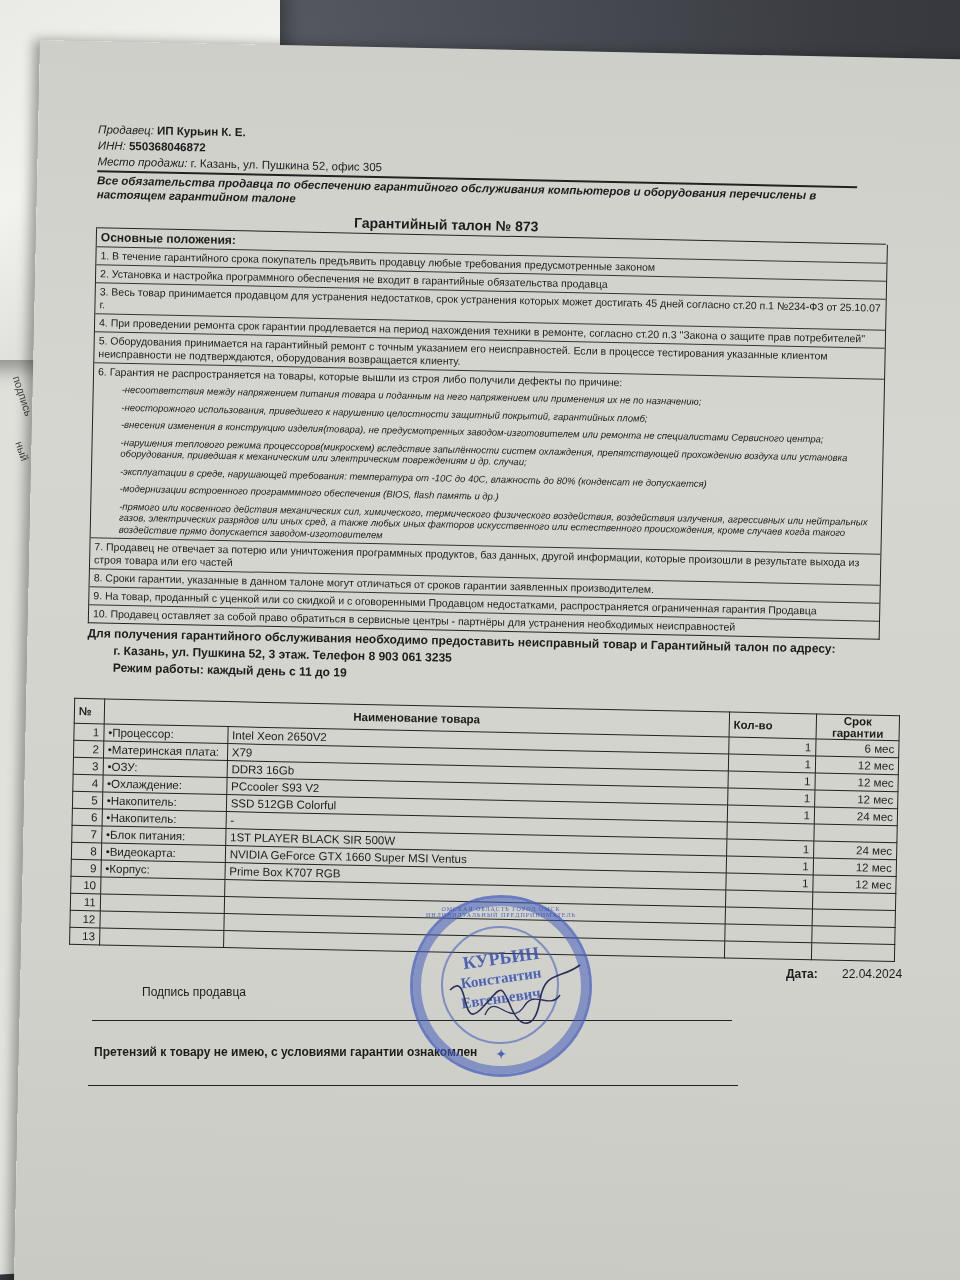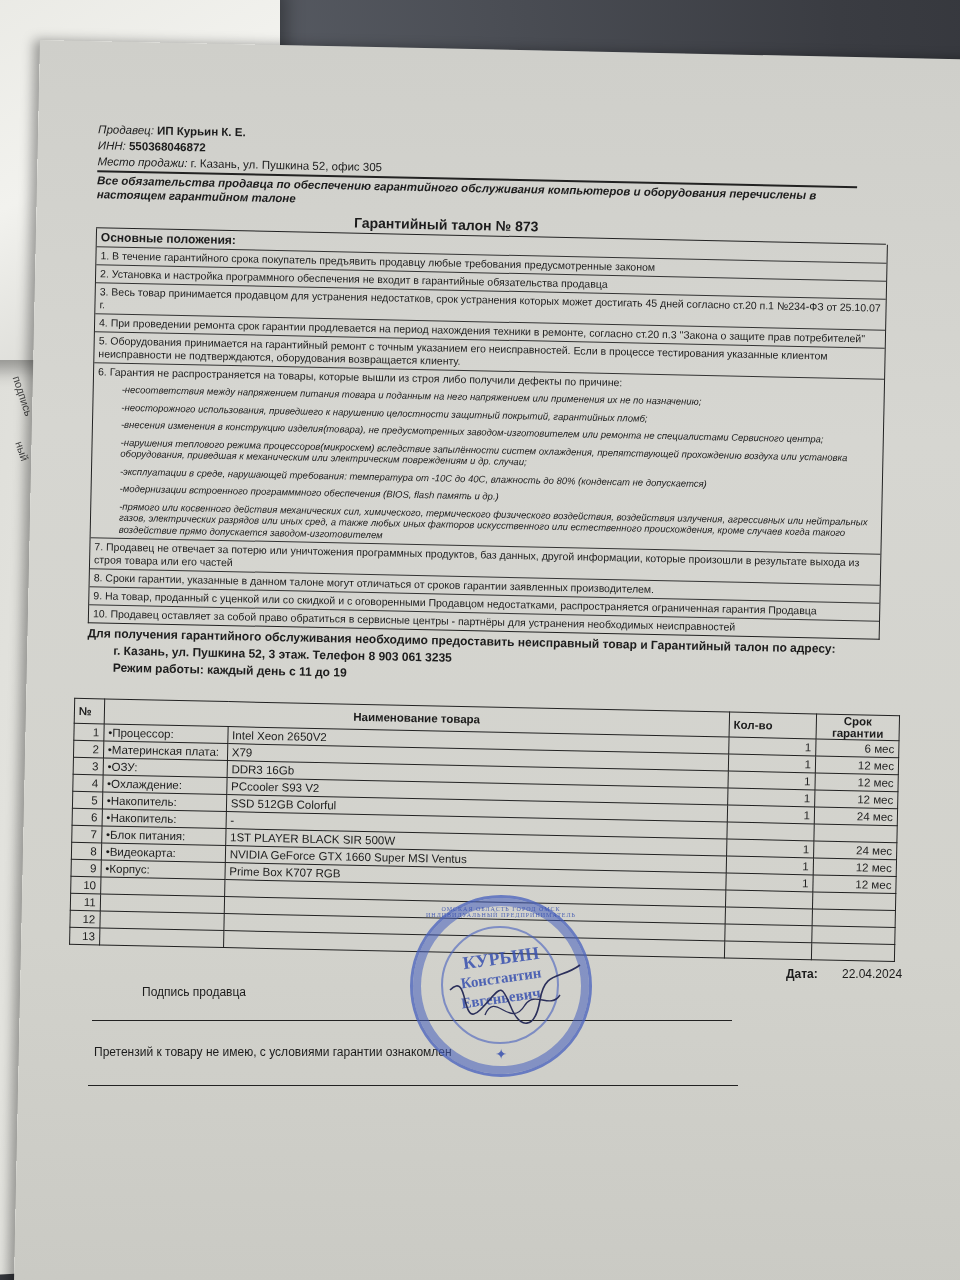--- a/index.html
+++ b/index.html
@@ -237,21 +237,21 @@
       </tbody>
     </table>
   </div>
 </div>
 
 <div class="sign-block">
   <div class="sign-label" style="left:38px;top:10px;">Подпись продавца</div>
   <div class="date-label" style="left:726px;font-weight:bold;">Дата:</div>
   <div class="date-val" style="left:782px;">22.04.2024</div>
   <div class="line1" style="left:32px;"></div>
-  <div class="claim" style="left:34px;top:70px;">Претензий к товару не имею, с условиями гарантии ознакомлен</div>
+  <div class="claim" style="left:34px;top:70px;font-weight:bold;">Претензий к товару не имею, с условиями гарантии ознакомлен</div>
   <div class="line2" style="left:28px;"></div>
 </div>
 
 <div class="stamp">
   <div class="inner"></div>
   <div class="ring" style="font-size:6px;">ОМСКАЯ ОБЛАСТЬ ГОРОД ОМСК ИНДИВИДУАЛЬНЫЙ ПРЕДПРИНИМАТЕЛЬ</div>
   <div class="s1">КУРЬИН</div>
   <div class="s2">Константин</div>
   <div class="s3">Евгеньевич</div>
   <div class="star">✦</div>

